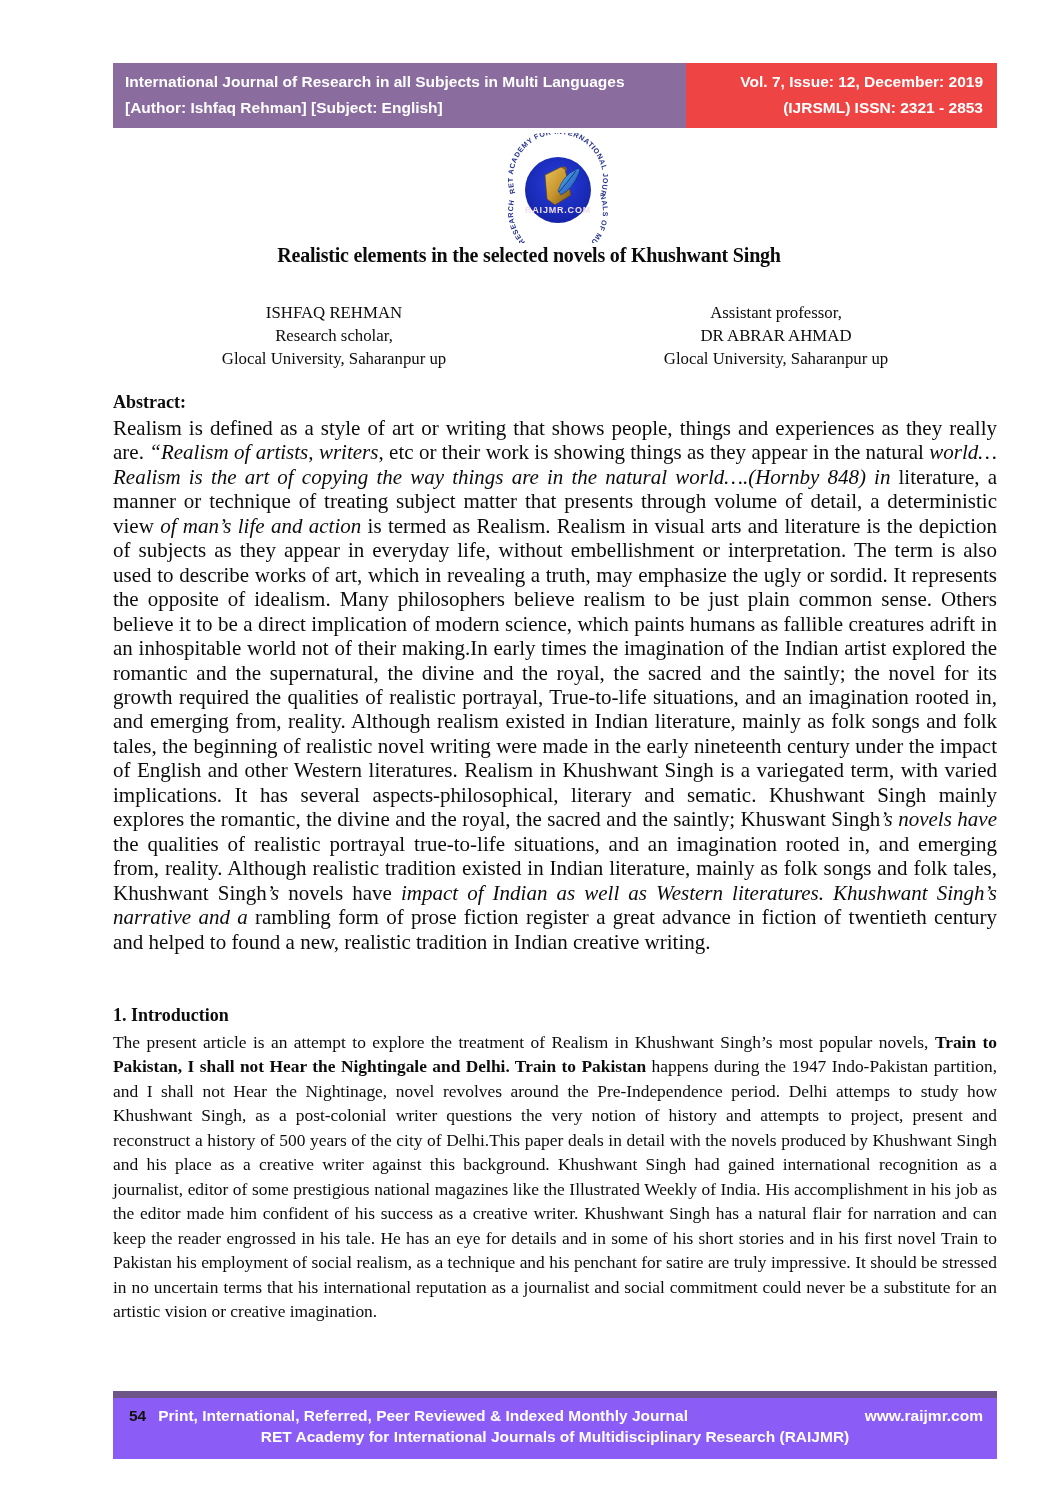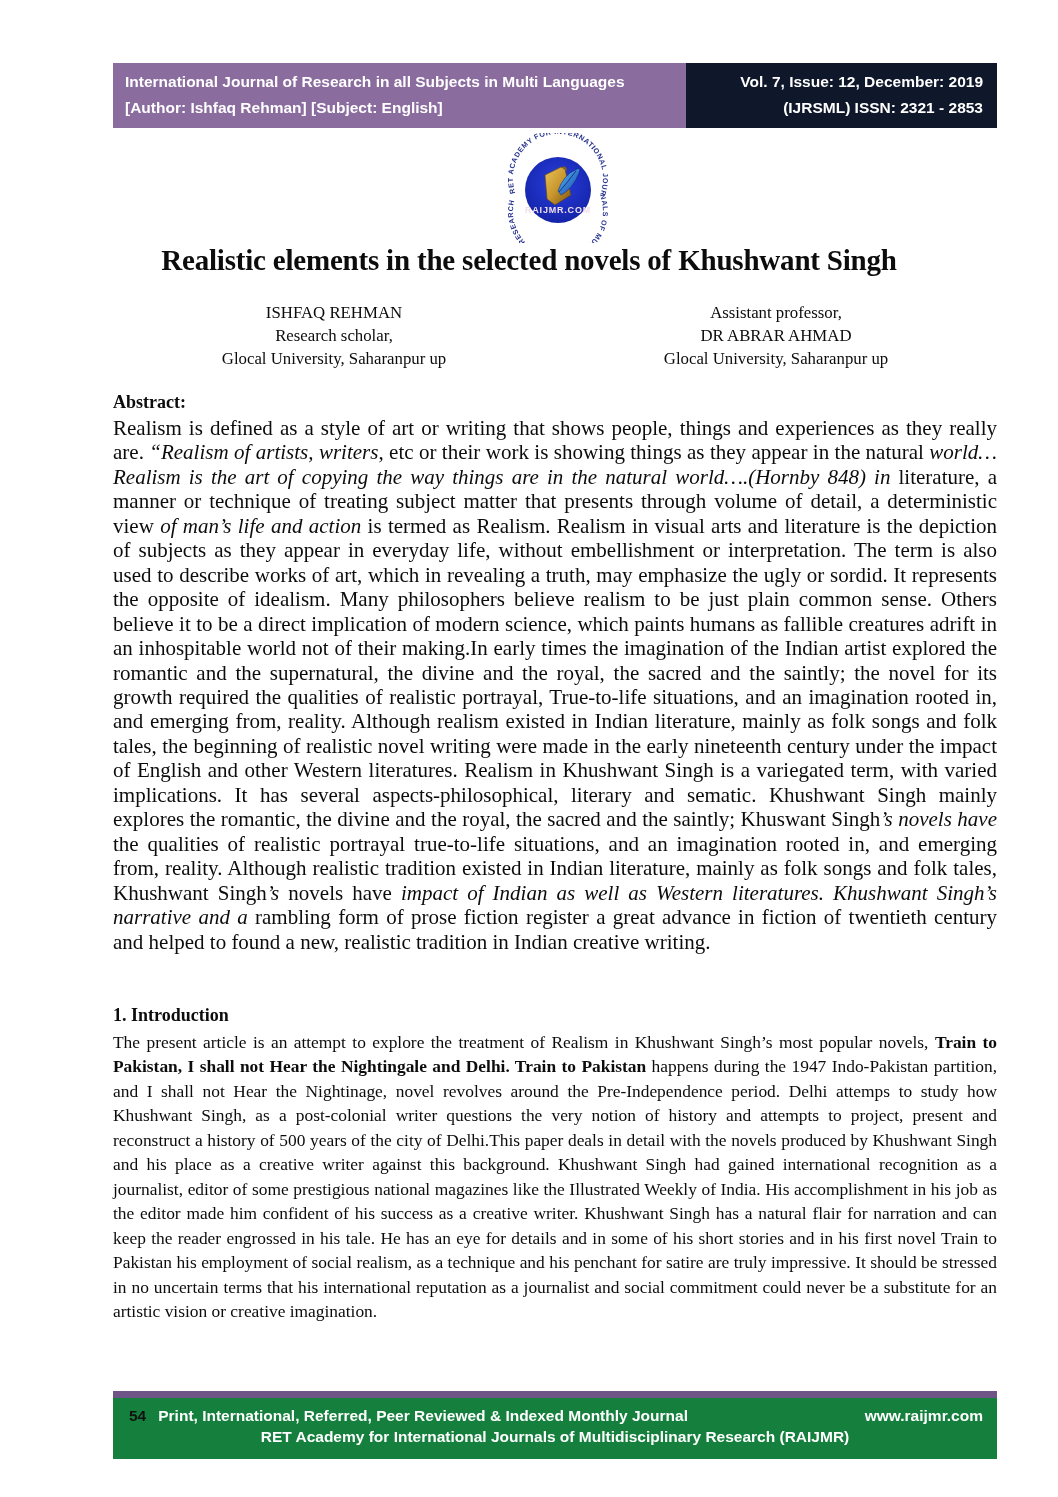--- a/index.html
+++ b/index.html
@@ -16,35 +16,35 @@
   .header { left:113px; top:63px; width:884px; height:65px; display:flex; }
   .header-left {
     width:573px; box-sizing:border-box;
     background:#8a6c9f; color:#ffffff;
     font-family:"Liberation Sans", sans-serif; font-weight:bold;
     font-size:15.5px; line-height:26px;
     padding:6px 14px 6px 12px;
   }
   .header-right {
     flex:1; box-sizing:border-box;
-    background:#0f172a; color:#ffffff;
+    background:#ef4444; color:#ffffff;
     font-family:"Liberation Sans", sans-serif; font-weight:bold;
     font-size:15.5px; line-height:26px;
     text-align:right; padding:6px 14px 6px 6px;
   }
 
   
   .logo { left:503px; top:133px; width:110px; height:110px; }
   .ring-text { font-family:"Liberation Sans", sans-serif; font-size:7.2px; font-weight:bold; fill:#25328f; letter-spacing:0.6px; }
   .logo-caption-text { font-family:"Liberation Sans", sans-serif; font-size:9px; font-weight:bold; fill:#f2dfeb; letter-spacing:0.8px; }
 
   
   .title {
     left:0; top:244px; width:100%;
-    text-align:center; font-size:29px; font-weight:bold;
+    text-align:center; font-size:20px; font-weight:bold;
     letter-spacing:-0.2px; margin:0;
   }
   .authors { left:113px; top:301px; width:884px; display:flex; }
   .author { width:50%; text-align:center; font-size:16.8px; line-height:23px; }
 
   
   .abstract-heading {
     left:113px; top:392px; width:884px;
     font-size:18px; font-weight:bold;
   }
@@ -63,21 +63,21 @@
     font-size:17.4px; line-height:24.45px;
   }
   .seg-normal { font-style:normal; }
   .seg-italic { font-style:italic; }
   .seg-bold   { font-weight:bold; }
 
   
   .footer {
     left:113px; top:1391px; width:884px; height:68px;
     box-sizing:border-box;
-    background:#15803d;
+    background:#8b5cf6;
     border-top:7px solid #6f5487;
     font-family:"Liberation Sans", sans-serif; font-weight:bold;
     color:#ffffff; font-size:15.5px;
   }
   .footer-row1 {
     display:flex; align-items:baseline;
     padding:9px 14px 0 16px;
   }
   .footer-page-num { color:#111111; margin-right:12px; }
   .footer-site { margin-left:auto; }

